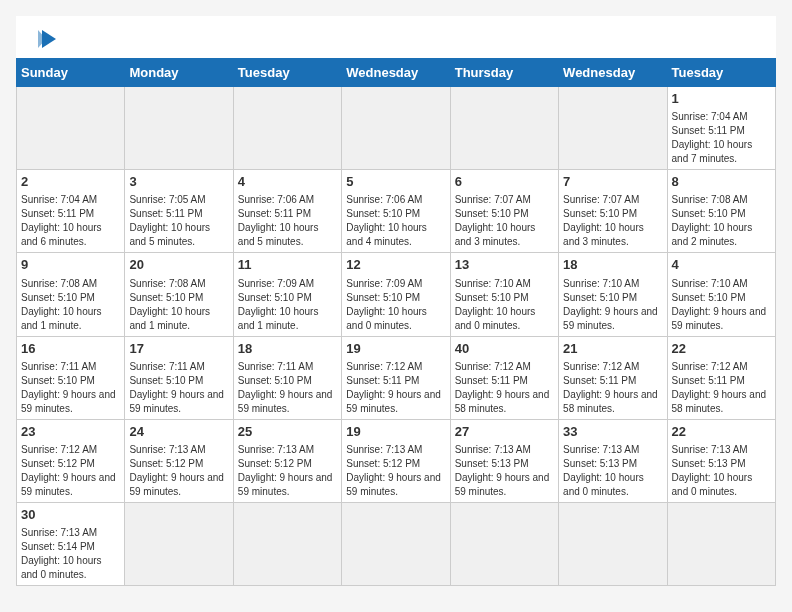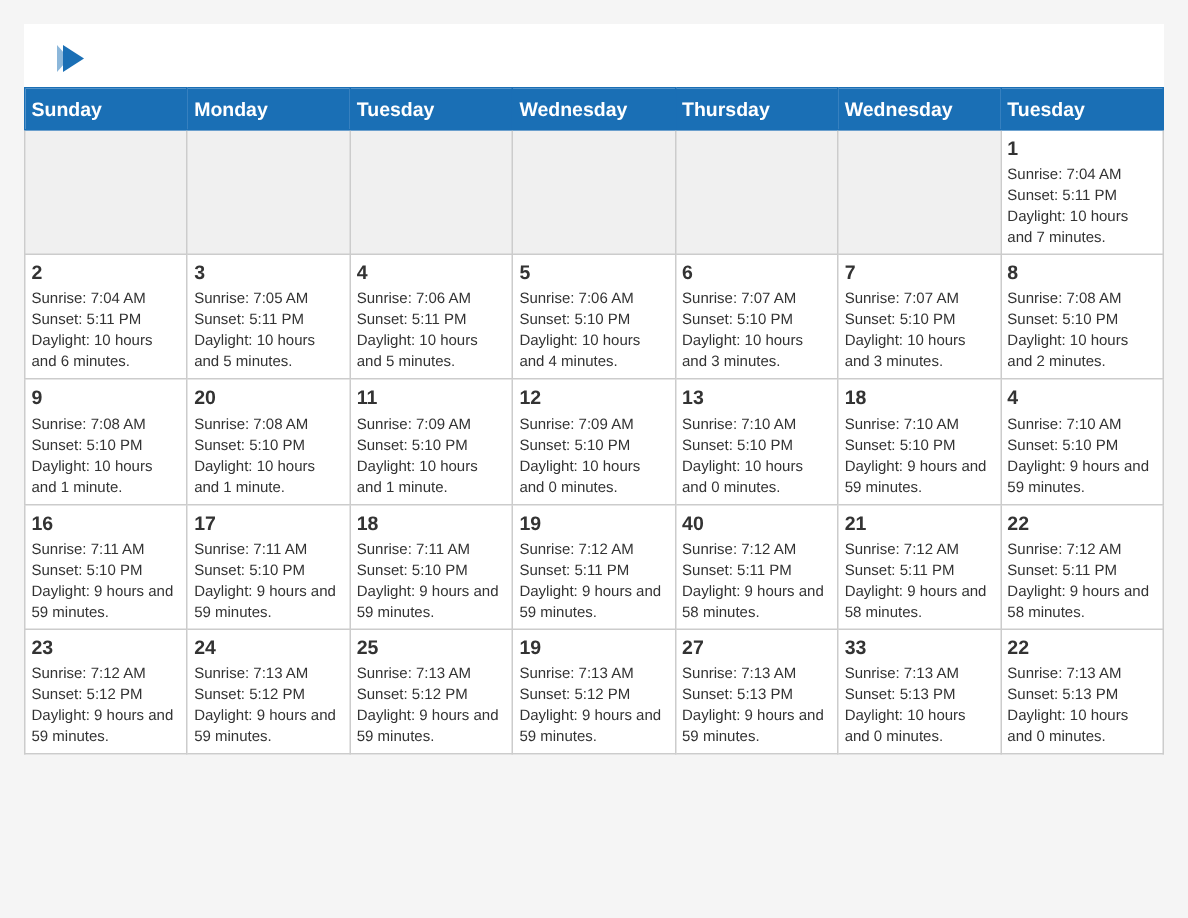--- a/index.html
+++ b/index.html
@@ -257,15 +257,27 @@
           </td>
           <td>
             <div class="day-number">33</div>
             <div class="day-info">Sunrise: 7:13 AM<br>Sunset: 5:13 PM<br>Daylight: 10 hours and 0 minutes.</div>
           </td>
           <td>
             <div class="day-number">22</div>
             <div class="day-info">Sunrise: 7:13 AM<br>Sunset: 5:13 PM<br>Daylight: 10 hours and 0 minutes.</div>
           </td>
         </tr>
+        <tr>
+          <td>
+            <div class="day-number">30</div>
+            <div class="day-info">Sunrise: 7:13 AM<br>Sunset: 5:14 PM<br>Daylight: 10 hours and 0 minutes.</div>
+          </td>
+          <td class="empty"></td>
+          <td class="empty"></td>
+          <td class="empty"></td>
+          <td class="empty"></td>
+          <td class="empty"></td>
+          <td class="empty"></td>
+        </tr>
       </tbody>
   </table>
 </div>
 
 </body></html>

